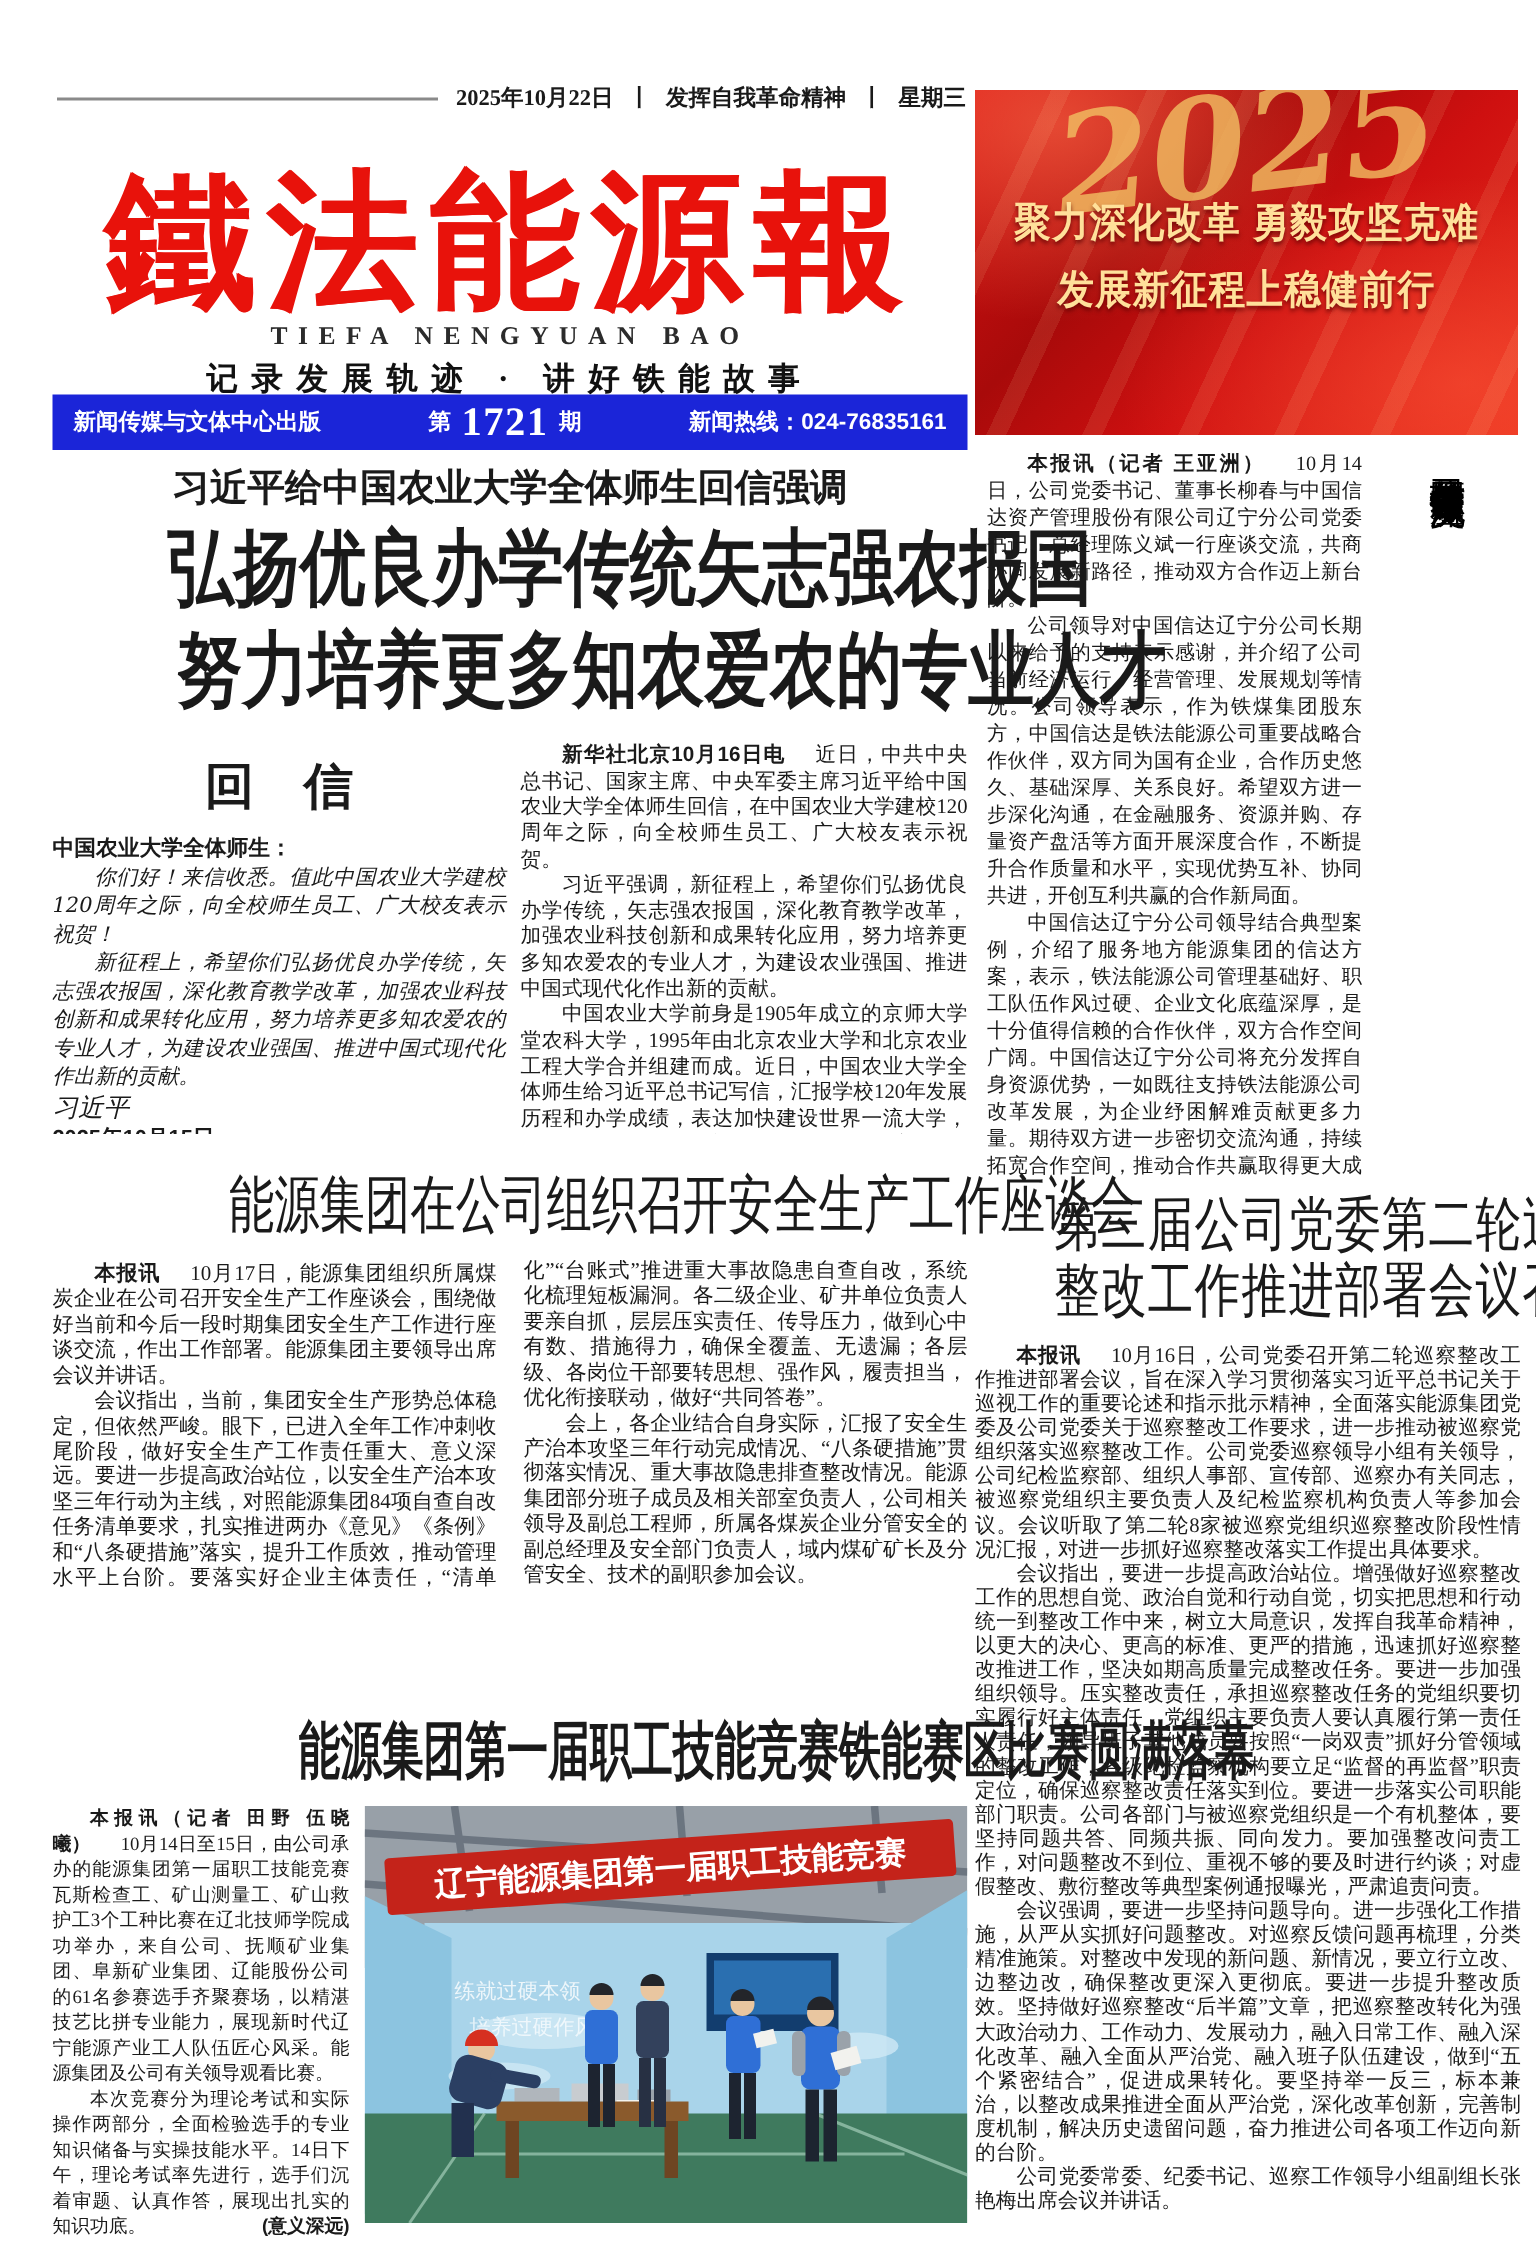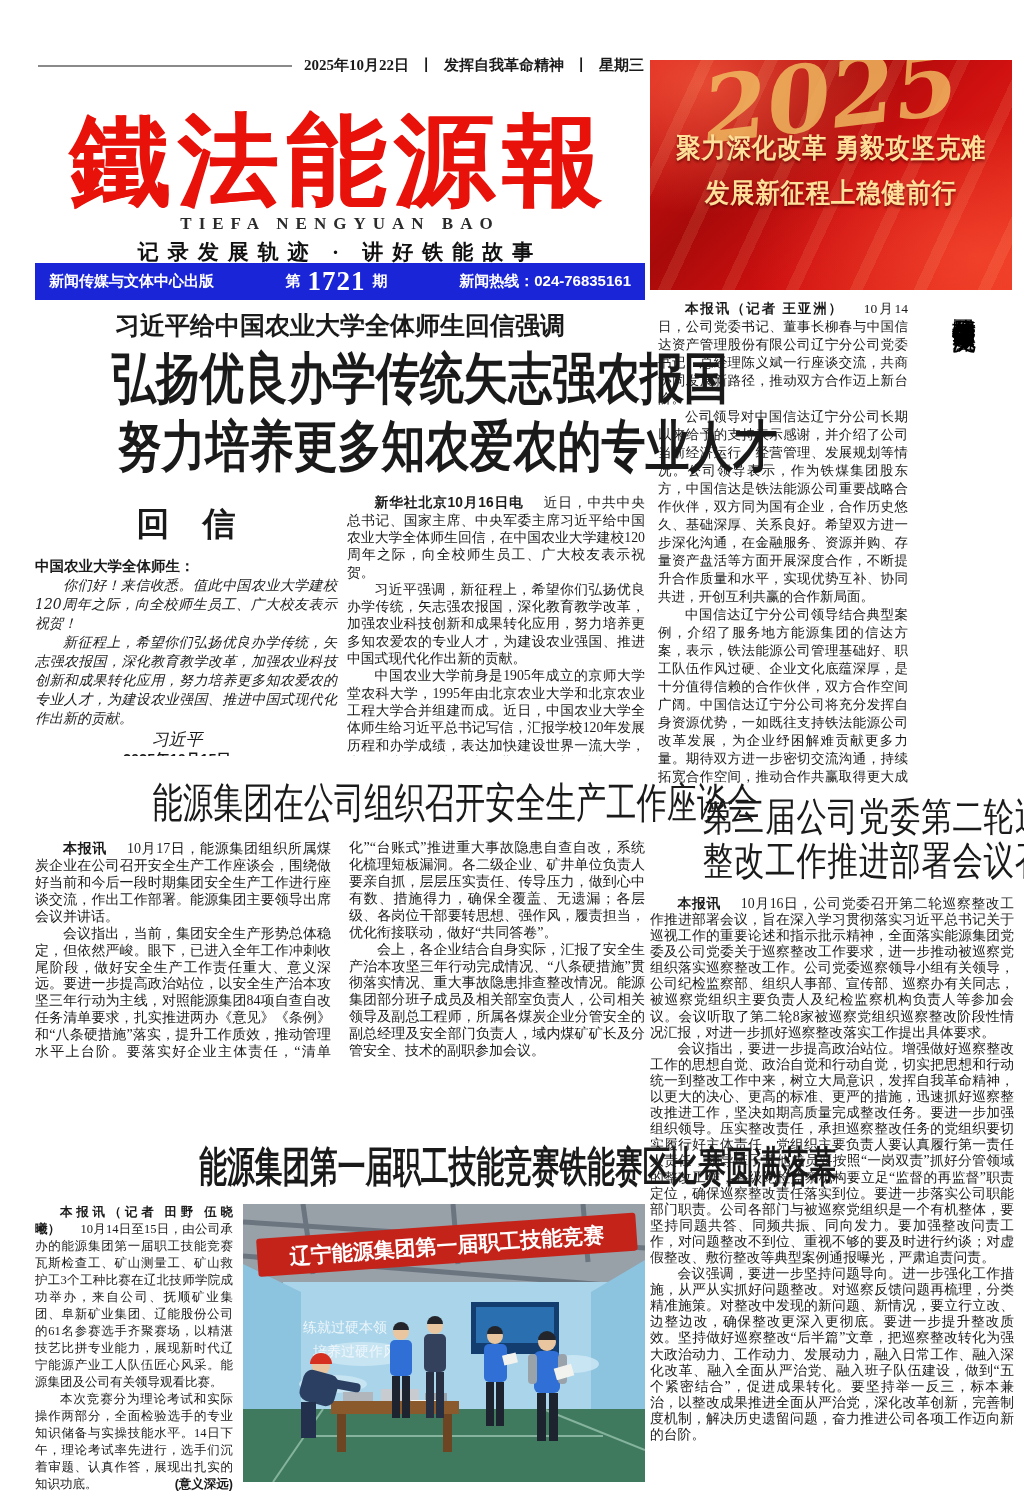--- a/index.html
+++ b/index.html
@@ -54,21 +54,21 @@
   .lead-article{position:absolute;left:35px;top:310px;width:610px;}
   .kicker{text-align:center;font-size:25px;font-weight:bold;line-height:1.2;}
   .lead-headline{text-align:center;font-weight:bold;font-size:55px;line-height:1.24;margin-top:4px;}
   .lead-cols{display:flex;margin-top:14px;height:262px;overflow:hidden;}
   .letter-col{width:302px;}
   .report-col{width:298px;margin-left:10px;}
   .letter-title{text-align:center;font-size:33px;font-weight:bold;margin:8px 0 10px 0;}
   .letter-body{font-size:14px;line-height:19px;font-style:italic;font-family:"DejaVu Serif",serif;}
   .letter-salutation{font-style:normal;font-weight:bold;font-family:"Liberation Sans",sans-serif;
     font-size:14.5px;margin:0 0 2px 0;}
-  .letter-sign{text-align:center;padding-right:18px;font-style:italic;margin-top:2px;}
+  .letter-sign{text-align:left;padding-right:18px;font-style:italic;margin-top:2px;}
   .sign-name{font-size:17px;}
   .sign-date,.sign-credit{font-style:normal;font-weight:bold;
     font-family:"Liberation Sans",sans-serif;font-size:14.5px;line-height:21px;}
   .report-col p.gr{font-size:13.8px;line-height:17.3px;}
 
   
   .sidebar-article{position:absolute;left:658px;top:300px;width:352px;height:487px;}
   .side-text{position:absolute;left:0;top:0;width:250px;height:487px;overflow:hidden;}
   .side-text p.gr{font-size:13.5px;line-height:18px;}
   .side-vhead{position:absolute;right:0;top:0;width:92px;height:487px;writing-mode:vertical-rl;
@@ -187,20 +187,21 @@
 
   <div class="inspection-article">
     <div class="insp-headline">
       <span class="condense" style="--sx:.78">第三届公司党委第二轮巡察</span><br>
       <span class="condense" style="--sx:.78">整改工作推进部署会议召开</span>
     </div>
     <div class="insp-body">
       <p class="gr"><span class="plead">本报讯</span><span>10月16日，公司党委召开第二轮巡察整改工作推进部署会议，旨在深入学习贯彻落实习近平总书记关于巡视工作的重要论述和指示批示精神，全面落实能源集团党委及公司党委关于巡察整改工作要求，进一步推动被巡察党组织落实巡察整改工作。公司党委巡察领导小组有关领导，公司纪检监察部、组织人事部、宣传部、巡察办有关同志，被巡察党组织主要负责人及纪检监察机构负责人等参加会议。会议听取了第二轮8家被巡察党组织巡察整改阶段性情况汇报，对进一步抓好巡察整改落实工作提出具体要求。</span></p>
       <p class="gr">会议指出，要进一步提高政治站位。增强做好巡察整改工作的思想自觉、政治自觉和行动自觉，切实把思想和行动统一到整改工作中来，树立大局意识，发挥自我革命精神，以更大的决心、更高的标准、更严的措施，迅速抓好巡察整改推进工作，坚决如期高质量完成整改任务。要进一步加强组织领导。压实整改责任，承担巡察整改任务的党组织要切实履行好主体责任，党组织主要负责人要认真履行第一责任人责任，领导班子其他成员要按照“一岗双责”抓好分管领域的整改工作，各级纪检监察机构要立足“监督的再监督”职责定位，确保巡察整改责任落实到位。要进一步落实公司职能部门职责。公司各部门与被巡察党组织是一个有机整体，要坚持同题共答、同频共振、同向发力。要加强整改问责工作，对问题整改不到位、重视不够的要及时进行约谈；对虚假整改、敷衍整改等典型案例通报曝光，严肃追责问责。</p>
       <p class="gr">会议强调，要进一步坚持问题导向。进一步强化工作措施，从严从实抓好问题整改。对巡察反馈问题再梳理，分类精准施策。对整改中发现的新问题、新情况，要立行立改、边整边改，确保整改更深入更彻底。要进一步提升整改质效。坚持做好巡察整改“后半篇”文章，把巡察整改转化为强大政治动力、工作动力、发展动力，融入日常工作、融入深化改革、融入全面从严治党、融入班子队伍建设，做到“五个紧密结合”，促进成果转化。要坚持举一反三，标本兼治，以整改成果推进全面从严治党，深化改革创新，完善制度机制，解决历史遗留问题，奋力推进公司各项工作迈向新的台阶。</p>
+      <p class="gr">公司党委常委、纪委书记、巡察工作领导小组副组长张艳梅出席会议并讲话。</p>
     </div>
   </div>
 
   <div class="competition-article">
     <div class="comp-headline sans">
       <span class="condense" style="--sx:.66">能源集团第一届职工技能竞赛铁能赛区比赛圆满落幕</span>
     </div>
     <div class="comp-body">
       <div class="comp-text">
         <p class="gr"><span class="plead">本报讯（记者 田野 伍晓曦）</span><span>10月14日至15日，由公司承办的能源集团第一届职工技能竞赛瓦斯检查工、矿山测量工、矿山救护工3个工种比赛在辽北技师学院成功举办，来自公司、抚顺矿业集团、阜新矿业集团、辽能股份公司的61名参赛选手齐聚赛场，以精湛技艺比拼专业能力，展现新时代辽宁能源产业工人队伍匠心风采。能源集团及公司有关领导观看比赛。</span></p>

